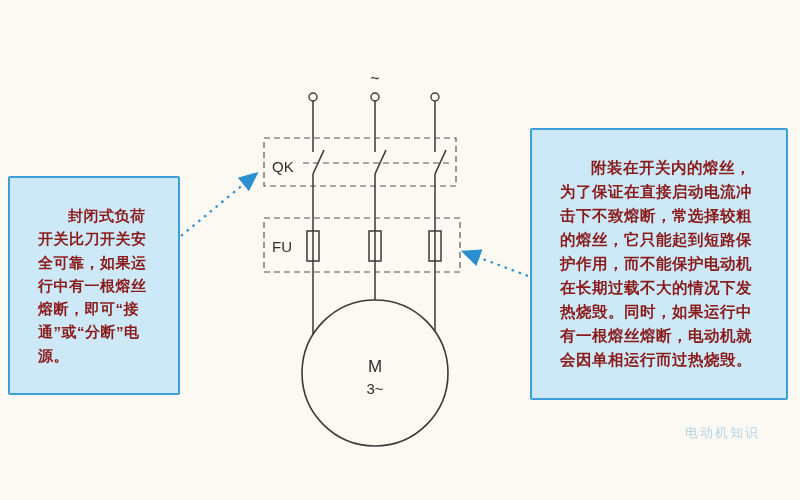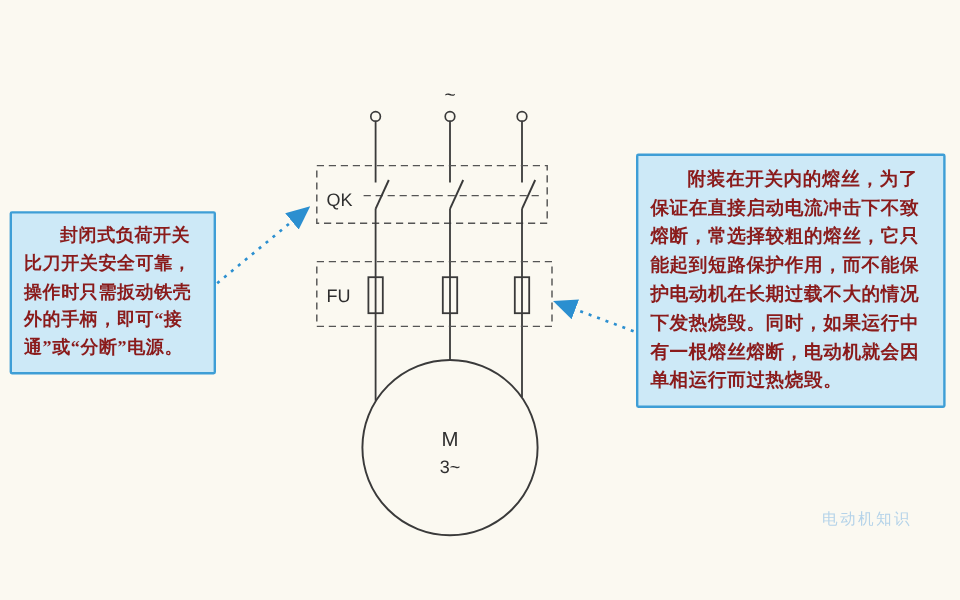--- a/index.html
+++ b/index.html
@@ -16,24 +16,23 @@
     background:#cde9f7;
     border:2px solid #3e9ed6;
     border-radius:2px;
     color:#8a1b1b;
     font-weight:bold;
     padding:8px 10px;
     box-sizing:border-box;
     letter-spacing:0.5px;
   }
   .callout p{
-    margin:0;
+    margin:18px;
     text-indent:2em;
     line-height:1.55;
-    font-family:Liberation Serif, serif;
   }
   .callout-left{
     left:8px; top:176px; width:172px;
     font-size:15px;
   }
   .callout-right{
     left:530px; top:128px; width:258px;
     font-size:15.5px;
   }
   .watermark{
@@ -91,21 +90,21 @@
 
     <circle cx="375" cy="373" r="73" fill="none" stroke="#3a3a3a" stroke-width="1.6"></circle>
     <text x="375" y="372" font-size="17" text-anchor="middle">M</text>
     <text x="375" y="394" font-size="15" text-anchor="middle">3~</text>
 
     <path d="M181 236 L256 174" stroke="#2b8fd0" stroke-width="2.2" stroke-dasharray="2.5 5" fill="none" marker-end="url(#arrowhead)"></path>
     <path d="M528 276 L464 252" stroke="#2b8fd0" stroke-width="2.2" stroke-dasharray="2.5 5" fill="none" marker-end="url(#arrowhead)"></path>
   </svg>
 
   <div class="callout callout-left">
-    <p>封闭式负荷开关比刀开关安全可靠，操作时只需扳动铁壳外的手柄，即可“接通”或“分断”电源。</p>
+    <p>封闭式负荷开关比刀开关安全可靠，如果运行中有一根熔丝熔断，即可“接通”或“分断”电源。</p>
   </div>
 
   <div class="callout callout-right">
     <p>附装在开关内的熔丝，为了保证在直接启动电流冲击下不致熔断，常选择较粗的熔丝，它只能起到短路保护作用，而不能保护电动机在长期过载不大的情况下发热烧毁。同时，如果运行中有一根熔丝熔断，电动机就会因单相运行而过热烧毁。</p>
   </div>
 
   <div class="watermark">电动机知识</div>
 
 </div>
 

